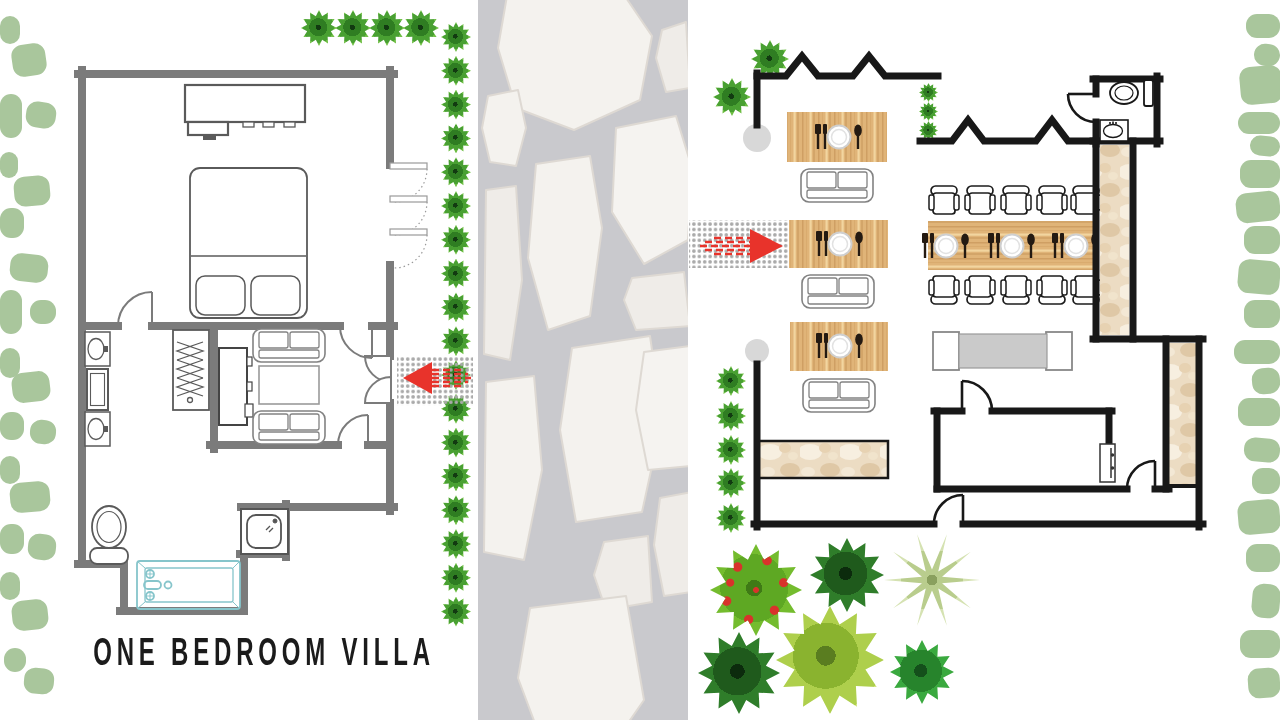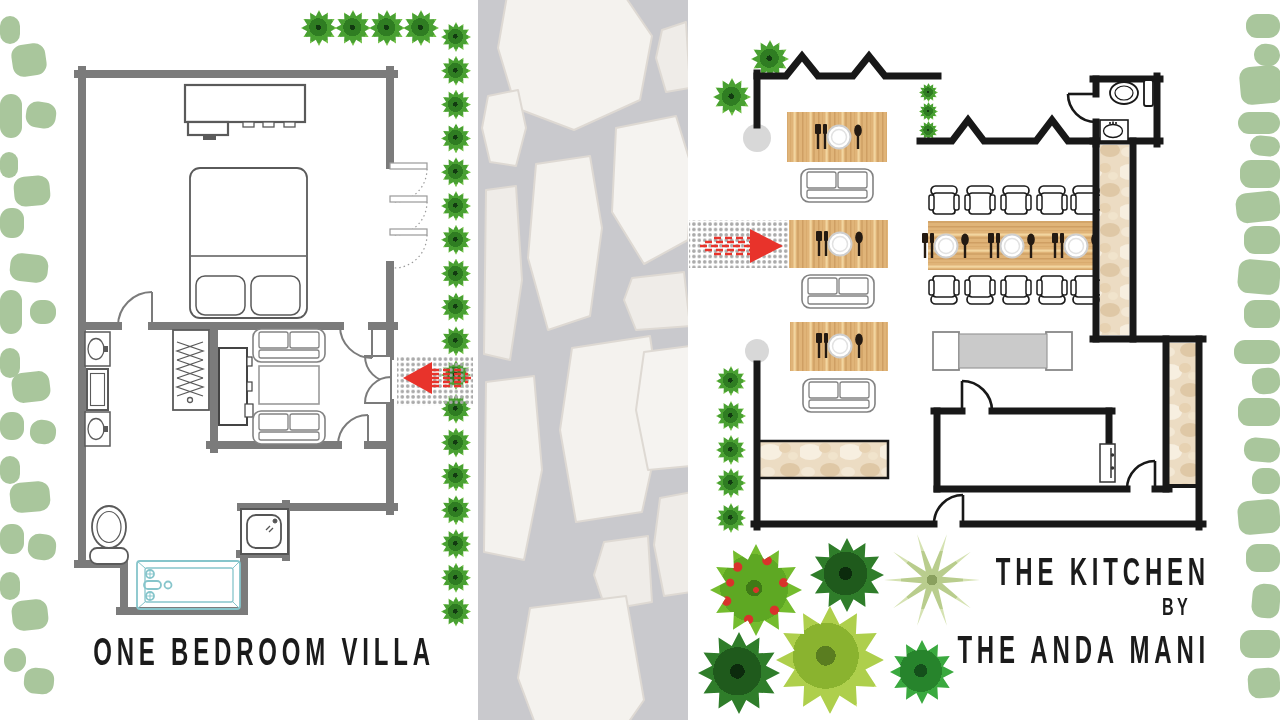--- a/index.html
+++ b/index.html
@@ -450,18 +450,13 @@
         <line x1="705" y1="242" x2="750" y2="242"></line>
         <line x1="700" y1="246" x2="750" y2="246"></line>
         <line x1="705" y1="250" x2="750" y2="250"></line>
         <line x1="714" y1="254" x2="750" y2="254"></line>
         <polygon points="750,229 750,263 783,246" fill="#e8332b" stroke="none"></polygon>
       </g>
     </g>
   </svg>
 
   <div id="villa-title" class="abs headline">ONE BEDROOM VILLA</div>
-  <div id="kitchen-titles" class="abs">
-    <div class="headline l1">THE KITCHEN</div>
-    <div class="headline l2">BY</div>
-    <div class="headline l3">THE ANDA MANI</div>
-  </div>
 </div>
 
 </body></html>

